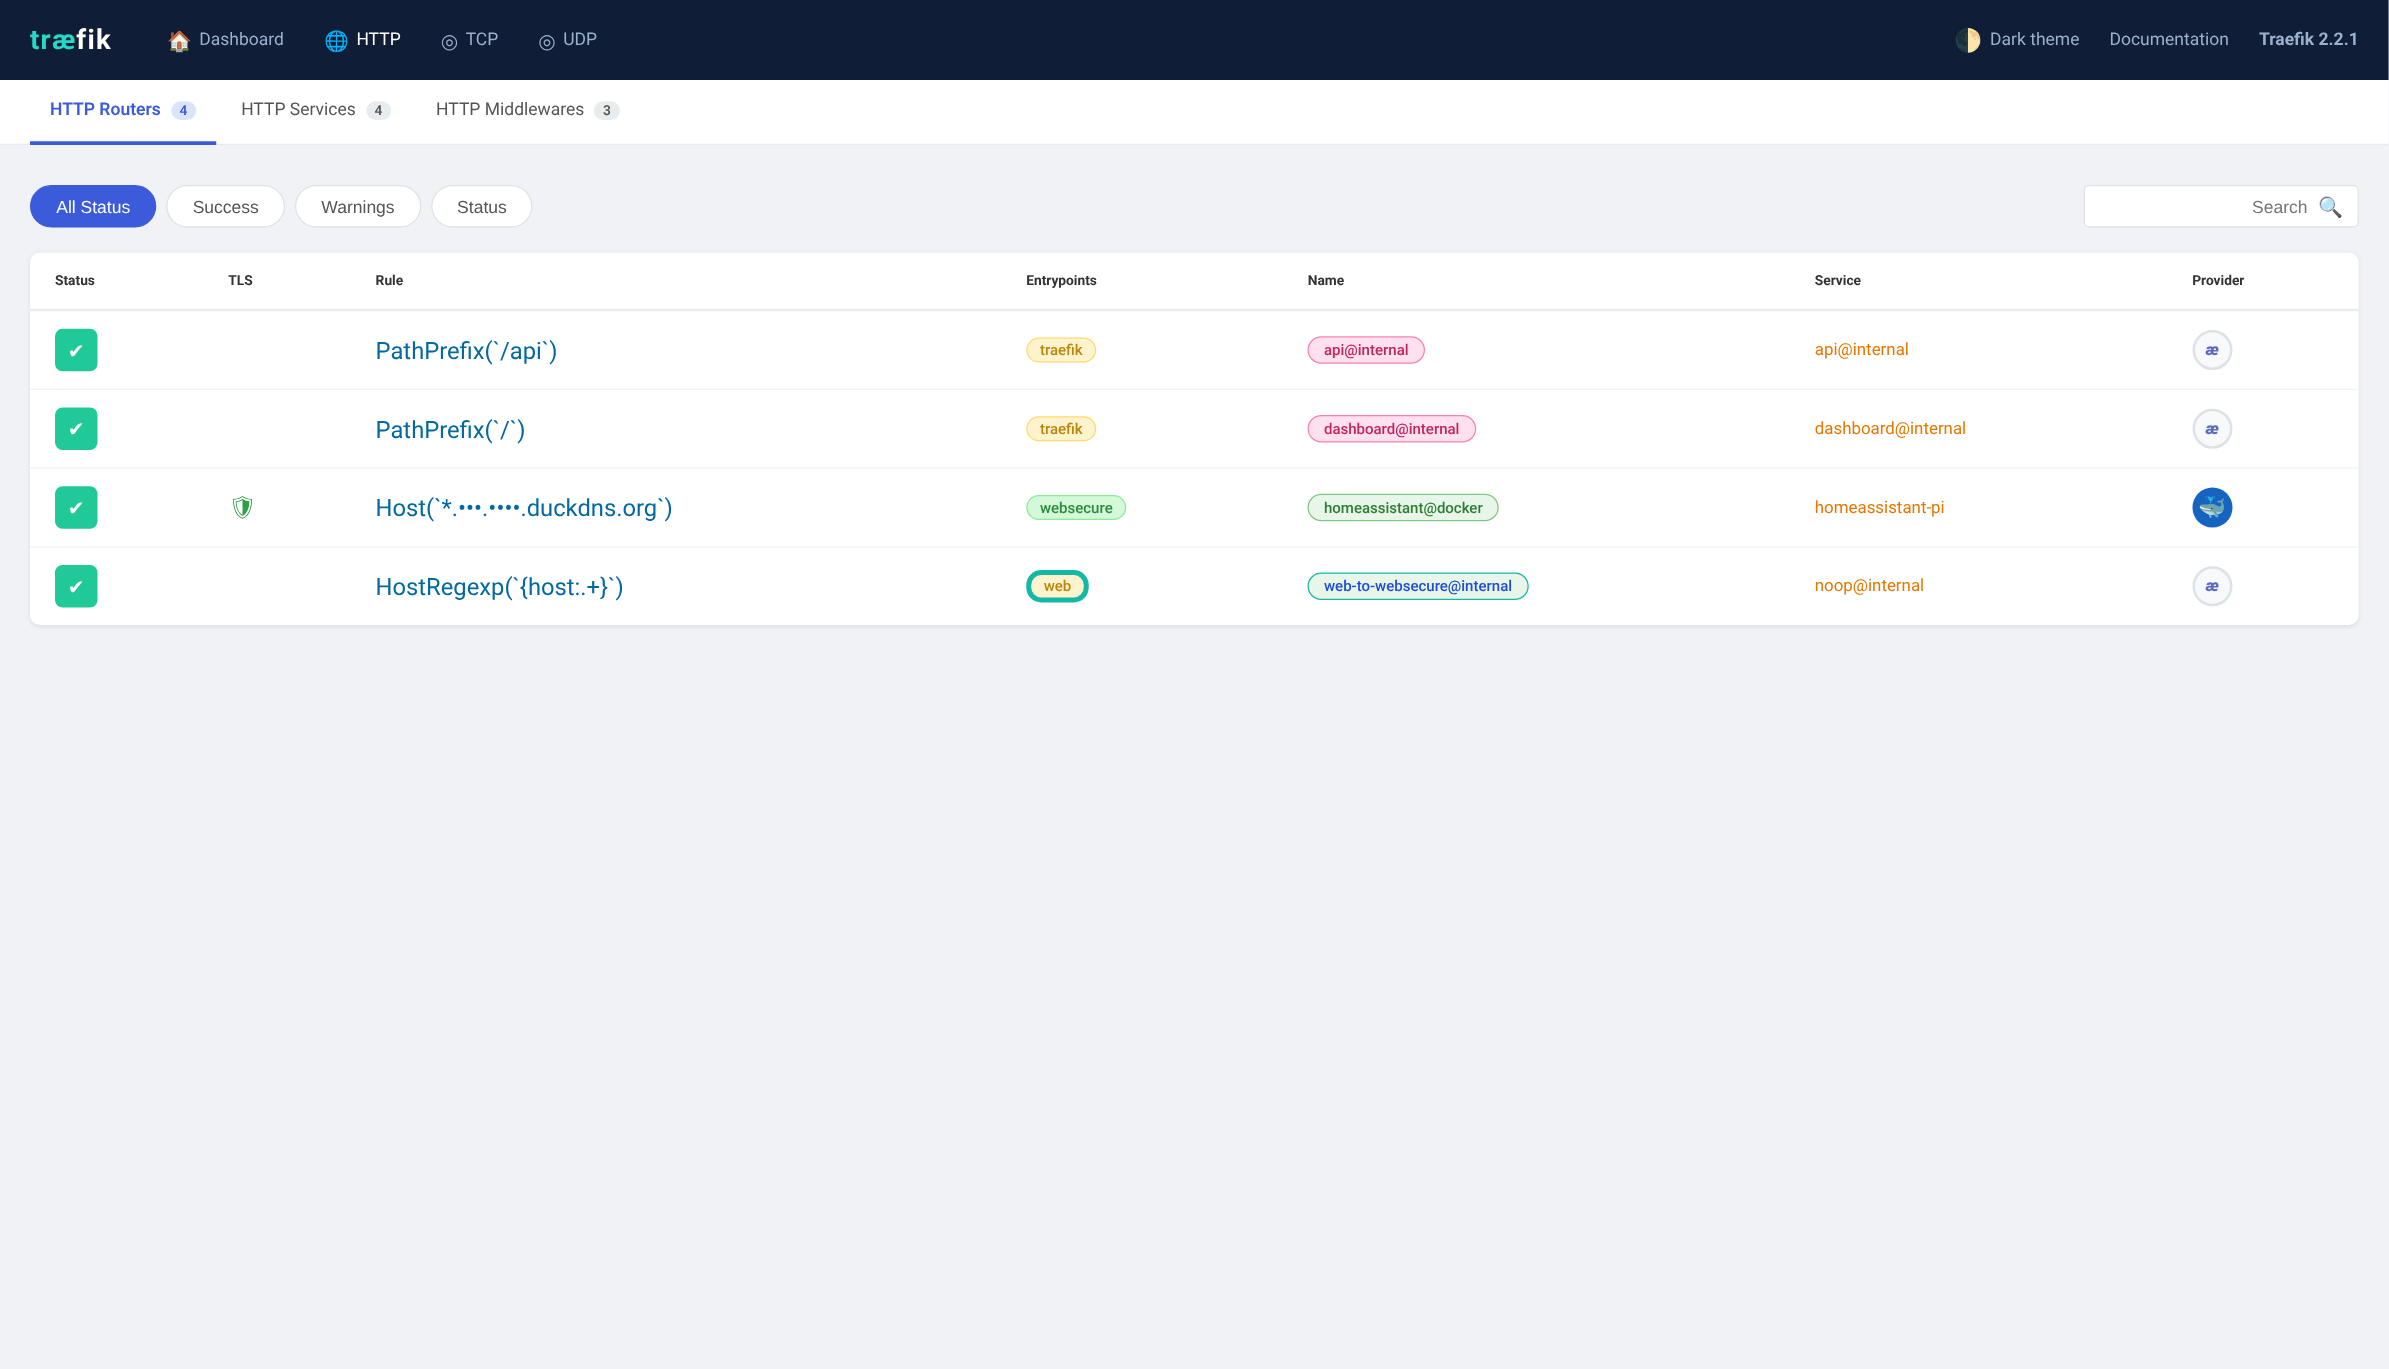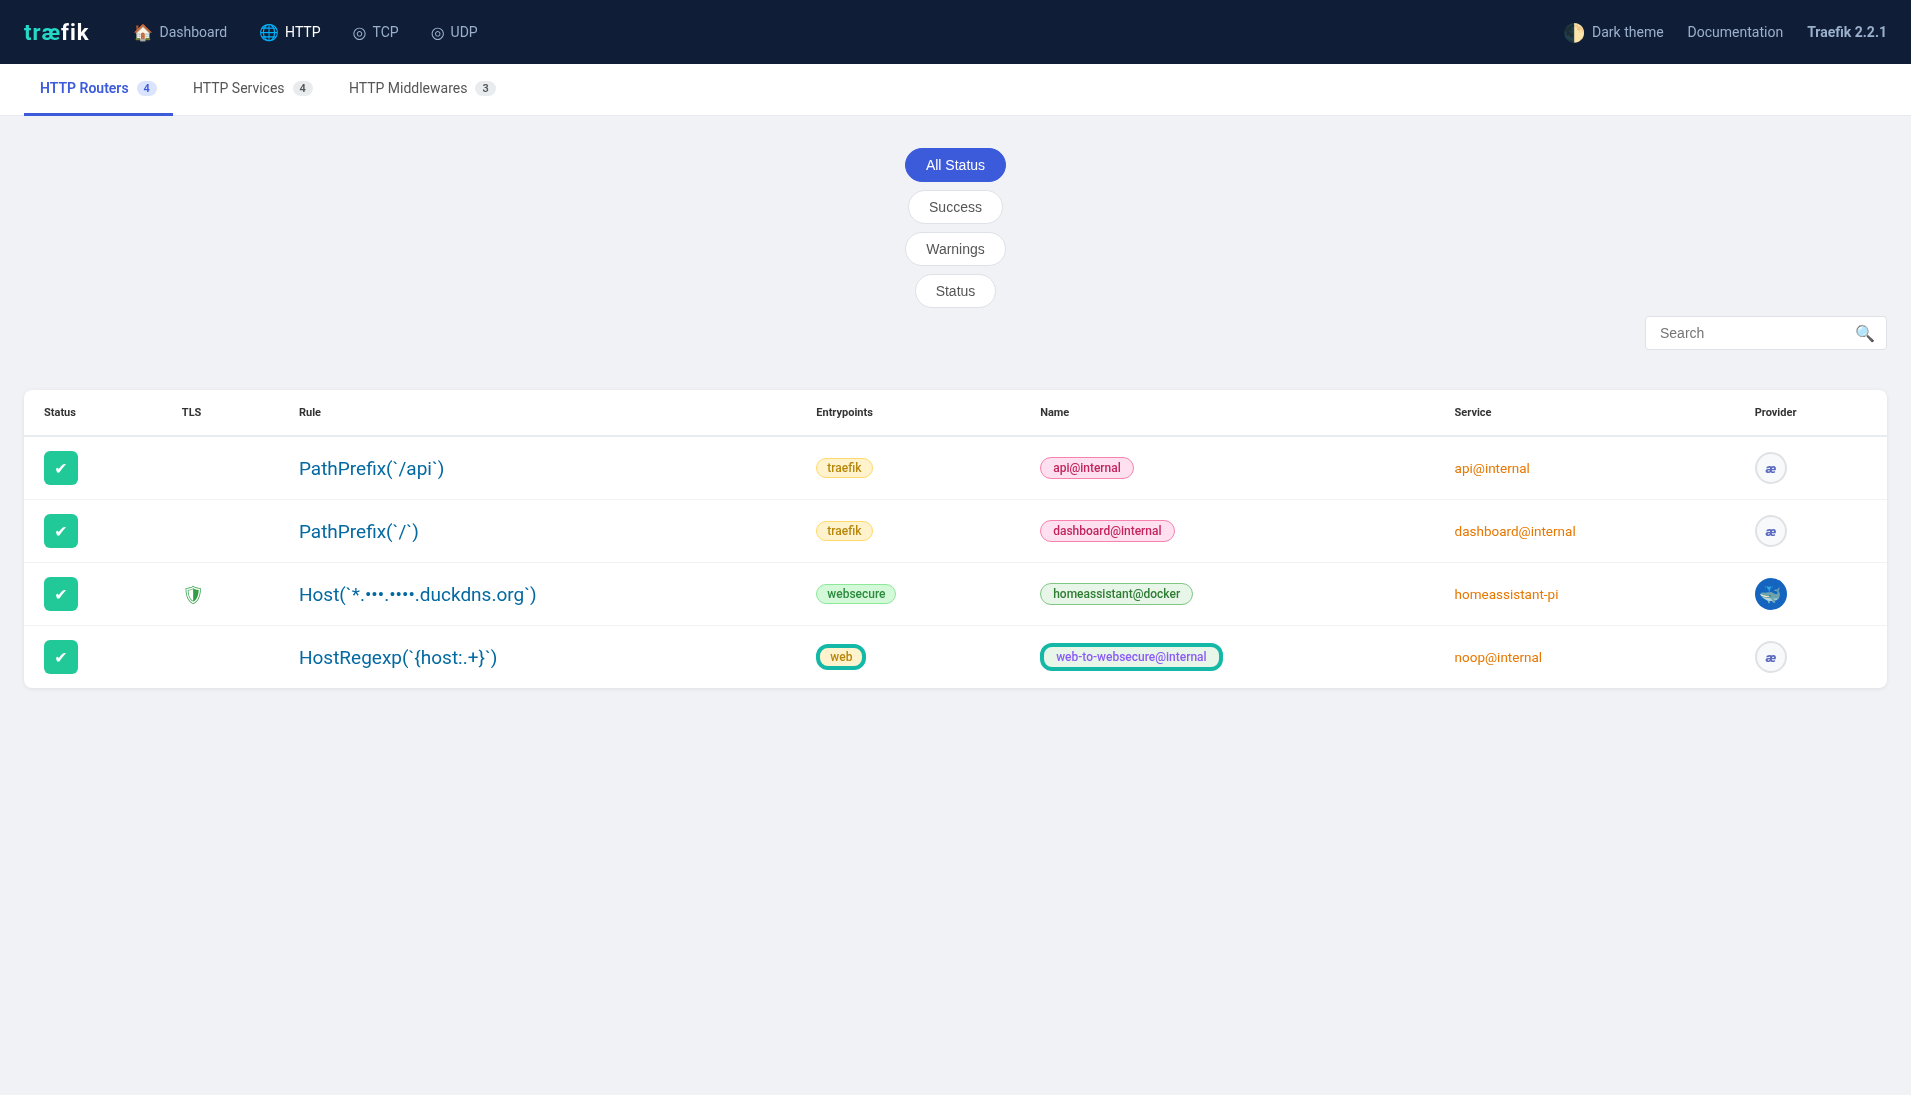--- a/index.html
+++ b/index.html
@@ -61,36 +61,37 @@
       background: #e9ecef; color: #555; border-radius: 12px;
       font-size: 11px; padding: 1px 7px; font-weight: 600;
     }
     .sub-tab.active .badge { background: #dbe4ff; color: #3b5bdb; }
 
     
     .page-content { padding: 32px 24px; }
 
     
     .filter-bar {
-      display: flex; align-items: center; gap: 8px; margin-bottom: 40px; flex-direction: column;
+      display: flex; align-items: center; gap: 8px; margin-bottom: 20px;
     }
     .filter-btn {
       padding: 8px 20px; border-radius: 20px; border: 1px solid #dee2e6;
       background: #fff; color: #555; font-size: 14px; cursor: pointer;
     }
     .filter-btn.active {
       background: #3b5bdb; color: #fff; border-color: #3b5bdb;
     }
     .search-container {
       margin-left: auto; position: relative; display: flex; align-items: center;
     }
     .search-input {
       border: 1px solid #dee2e6; border-radius: 4px; padding: 8px 40px 8px 14px;
-      font-size: 14px; width: 242px; background: #fff; color: #333;
+      font-size: 14px; width: 220px; background: #fff; color: #333;
       outline: none;
+      text-align: right;
     }
     .search-icon {
       position: absolute; right: 12px; color: #aaa; font-size: 16px; pointer-events: none;
     }
 
     
     .table-container {
       background: #fff; border-radius: 8px; box-shadow: 0 1px 4px rgba(0,0,0,0.08);
       overflow: hidden;
     }
@@ -129,21 +130,21 @@
     .ep-web { background: #fff3cd; color: #b8860b; border: 4px solid #14b8a6; }
 
     
     .name-badge {
       display: inline-block; padding: 3px 12px; border-radius: 12px;
       font-size: 12px; font-weight: 500;
     }
     .name-api { background: #ffe0f0; color: #c2255c; border: 1px solid #f783ac; }
     .name-dashboard { background: #ffe0f0; color: #c2255c; border: 1px solid #f783ac; }
     .name-homeassistant { background: #e8f5e9; color: #2e7d32; border: 1px solid #81c784; }
-    .name-web-to-websecure { background: #e8f5e9; color: #8b5cf6; border: 4px solid #14b8a6; }
+    .name-web-to-websecure { background: #e8f5e9; color: #1d4ed8; border: 1px solid #14b8a6; }
 
     
     .service-api { color: #e67700; font-size: 13.5px; }
     .service-dashboard { color: #e67700; font-size: 13.5px; }
     .service-homeassistant { color: #e67700; font-size: 13.5px; }
     .service-noop { color: #e67700; font-size: 13.5px; }
 
     
     .ae-logo {
       width: 32px; height: 32px; border-radius: 50%;

